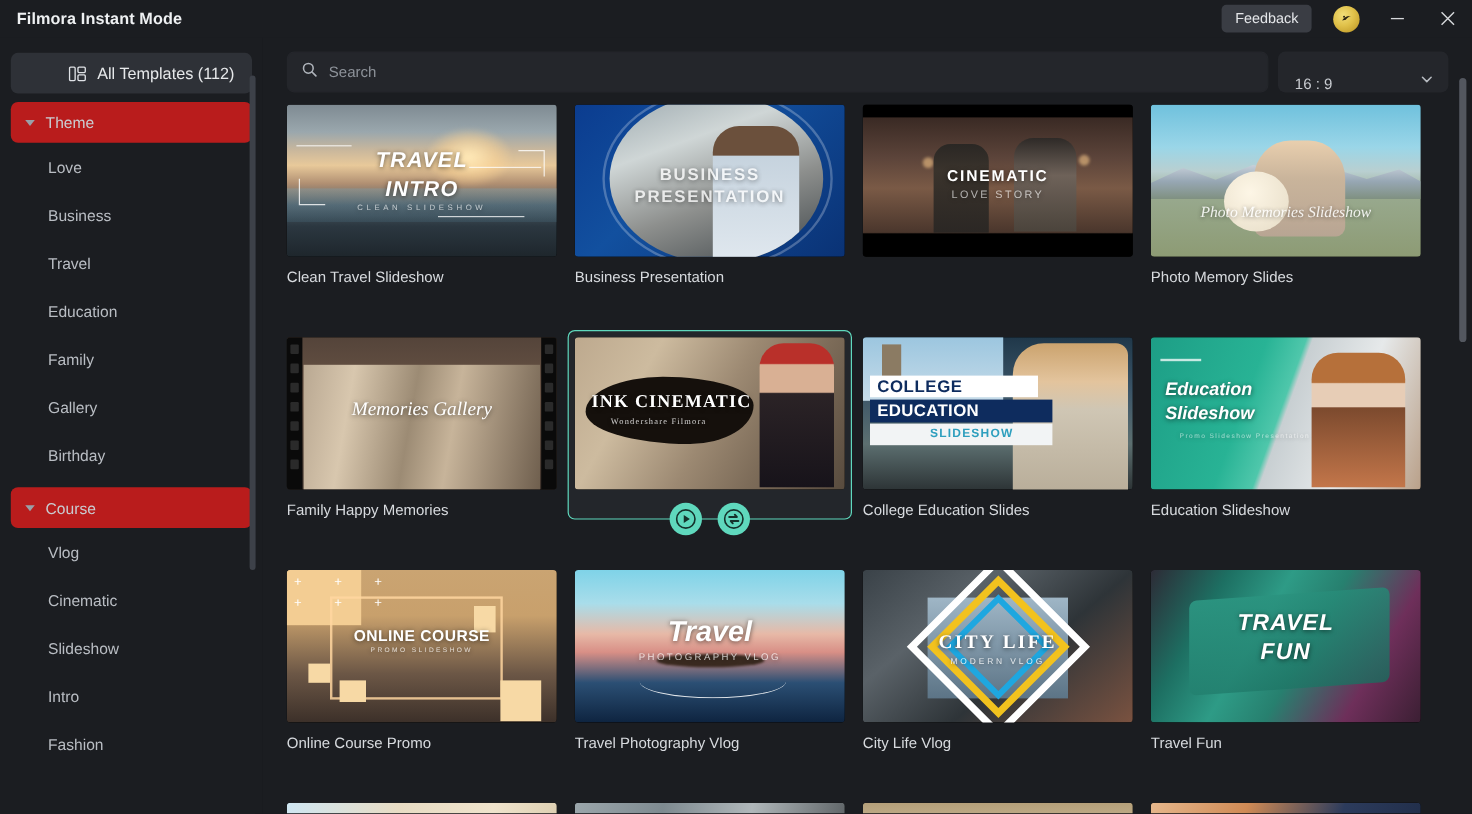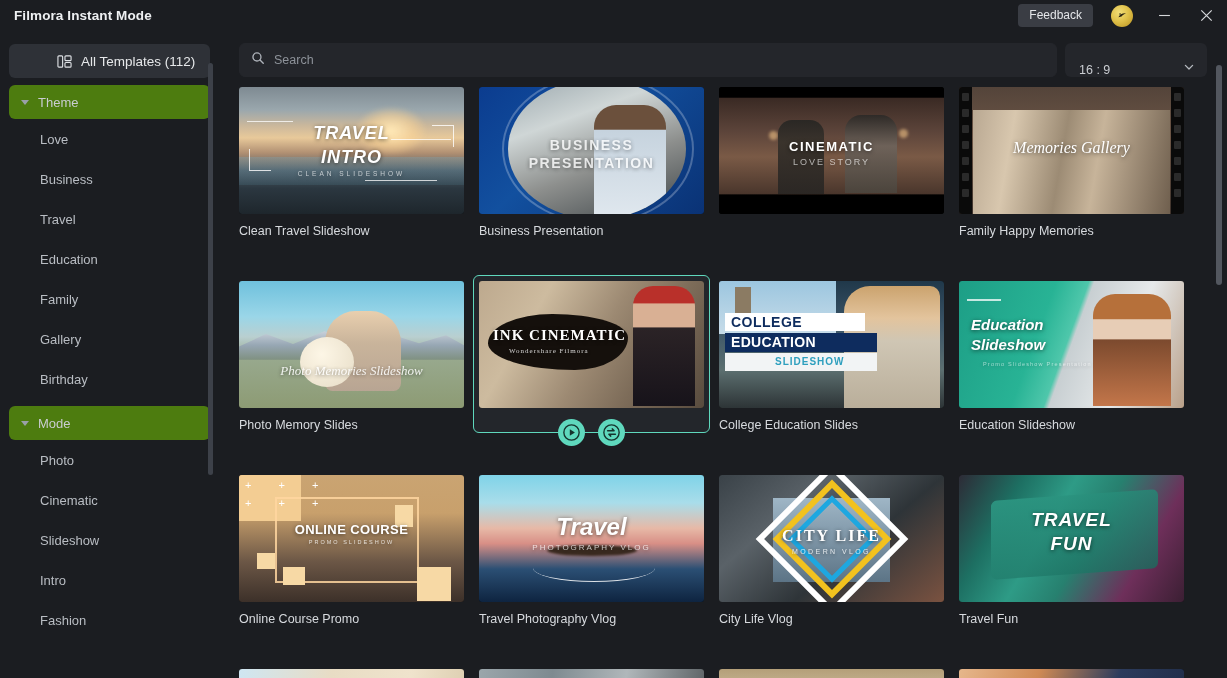--- a/index.html
+++ b/index.html
@@ -47,21 +47,21 @@
   .sidebar {
     position: absolute; top: 31px; left: 0; width: 219px; height: 647px;
     background: #1b1d21; overflow: hidden;
   }
   .side-inner { padding: 0 9px; position: relative; }
   .side-btn {
     height: 34px; border-radius: 6px; display: flex; align-items: center;
     padding: 0 12px; margin-top: 0; cursor: pointer; position: relative;
   }
   .side-btn.primary { background: #2e3137; margin-top: 13px; padding-left: 48px; }
-  .side-btn.group { background: #4d7c0f; margin-top: 7px; }
+  .side-btn.group { background: #b91c1c; margin-top: 7px; }
   .side-btn .ico { margin-right: 9px; display: flex; align-items: center; }
   .side-label { font-size: 13.5px; color: #e6e8ea; }
   .group .side-label { color: #c9ccd1; font-size: 13px; }
   .caret {
     width: 0; height: 0; border-left: 4.5px solid transparent;
     border-right: 4.5px solid transparent; border-top: 5px solid #9aa0a8;
     margin-right: 9px;
   }
   .side-item {
     height: 40px; display: flex; align-items: center; padding-left: 31px;
@@ -267,23 +267,23 @@
       <div class="side-item">Love</div>
       <div class="side-item">Business</div>
       <div class="side-item">Travel</div>
       <div class="side-item">Education</div>
       <div class="side-item">Family</div>
       <div class="side-item">Gallery</div>
       <div class="side-item">Birthday</div>
 
       <div class="side-btn group">
         <span class="caret"></span>
-        <span class="side-label">Mode</span>
-      </div>
-      <div class="side-item">Photo</div>
+        <span class="side-label">Course</span>
+      </div>
+      <div class="side-item">Vlog</div>
       <div class="side-item">Cinematic</div>
       <div class="side-item">Slideshow</div>
       <div class="side-item">Intro</div>
       <div class="side-item">Fashion</div>
     </div>
     <div class="side-scroll"></div>
   </div>
 
   <div class="main">
 
@@ -349,20 +349,32 @@
                 <div class="bok" style="left:33%;top:52%"></div>
               <div class="bok" style="left:58%;top:40%"></div>
                 <div class="bok" style="left:70%;top:58%"></div>
               <div class="bok" style="left:80%;top:33%"></div>
               <div style="position:absolute;left:26%;top:26%;width:46px;height:74px;border-radius:14px 14px 0 0;background:linear-gradient(180deg,#2a2724 0%,#3a332c 30%,#2b2724 100%);"></div>
               <div style="position:absolute;left:56%;top:22%;width:52px;height:78px;border-radius:16px 16px 0 0;background:linear-gradient(180deg,#2e2a27 0%,#6e6259 40%,#4b443c 100%);"></div>
             </div>
             <div class="ov-title" style="top:52px;font-size:13px;font-weight:600;letter-spacing:1.5px;">CINEMATIC</div>
             <div class="ov-title" style="top:70px;font-size:9px;letter-spacing:2px;opacity:.62;">LOVE STORY</div>
           </div>
+        </div>
+
+        <div class="card">
+          <div class="thumb">
+            <div class="tl th-photo">
+              <div class="mtn"></div>
+                <div class="pers"></div>
+                <div class="dog"></div>
+            </div>
+            <div class="ov-title" style="top:82px;font-size:13px;font-style:italic;font-family:'Liberation Serif',serif;opacity:.85;">Photo Memories Slideshow</div>
+          </div>
+          <div class="card-title">Photo Memory Slides</div>
         </div>
 
         <div class="card">
           <div class="thumb">
             <div class="tl th-family">
               <div class="ppl"></div>
               <div class="strip l"></div>
                 <div class="strip r"></div>
               <div class="hole" style="top:6px"></div>
                 <div class="hole" style="top:22px"></div>
@@ -377,32 +389,20 @@
                 <div class="hole" style="left:215px;top:54px"></div>
               <div class="hole" style="left:215px;top:70px"></div>
                 <div class="hole" style="left:215px;top:86px"></div>
               <div class="hole" style="left:215px;top:102px"></div>
             </div>
             <div class="ov-title" style="top:52px;font-size:16px;font-style:italic;font-family:'Liberation Serif',serif;">Memories Gallery</div>
           </div>
           <div class="card-title">Family Happy Memories</div>
         </div>
 
-        <div class="card">
-          <div class="thumb">
-            <div class="tl th-photo">
-              <div class="mtn"></div>
-                <div class="pers"></div>
-                <div class="dog"></div>
-            </div>
-            <div class="ov-title" style="top:82px;font-size:13px;font-style:italic;font-family:'Liberation Serif',serif;opacity:.85;">Photo Memories Slideshow</div>
-          </div>
-          <div class="card-title">Photo Memory Slides</div>
-        </div>
-
         <div class="card selected">
           <div class="sel-frame"></div>
           <div class="thumb">
             <div class="tl th-ink">
               <div class="splash"></div>
                 <div class="lady"></div>
             </div>
             <div class="ov-title" style="top:46px;text-align:left;padding-left:14px;font-size:15px;font-weight:700;font-family:'Liberation Serif',serif;letter-spacing:1px;">INK CINEMATIC</div>
             <div class="ov-title" style="top:66px;text-align:left;padding-left:30px;font-size:7px;font-family:'Liberation Serif',serif;letter-spacing:1px;opacity:.8;">Wondershare Filmora</div>
           </div>

